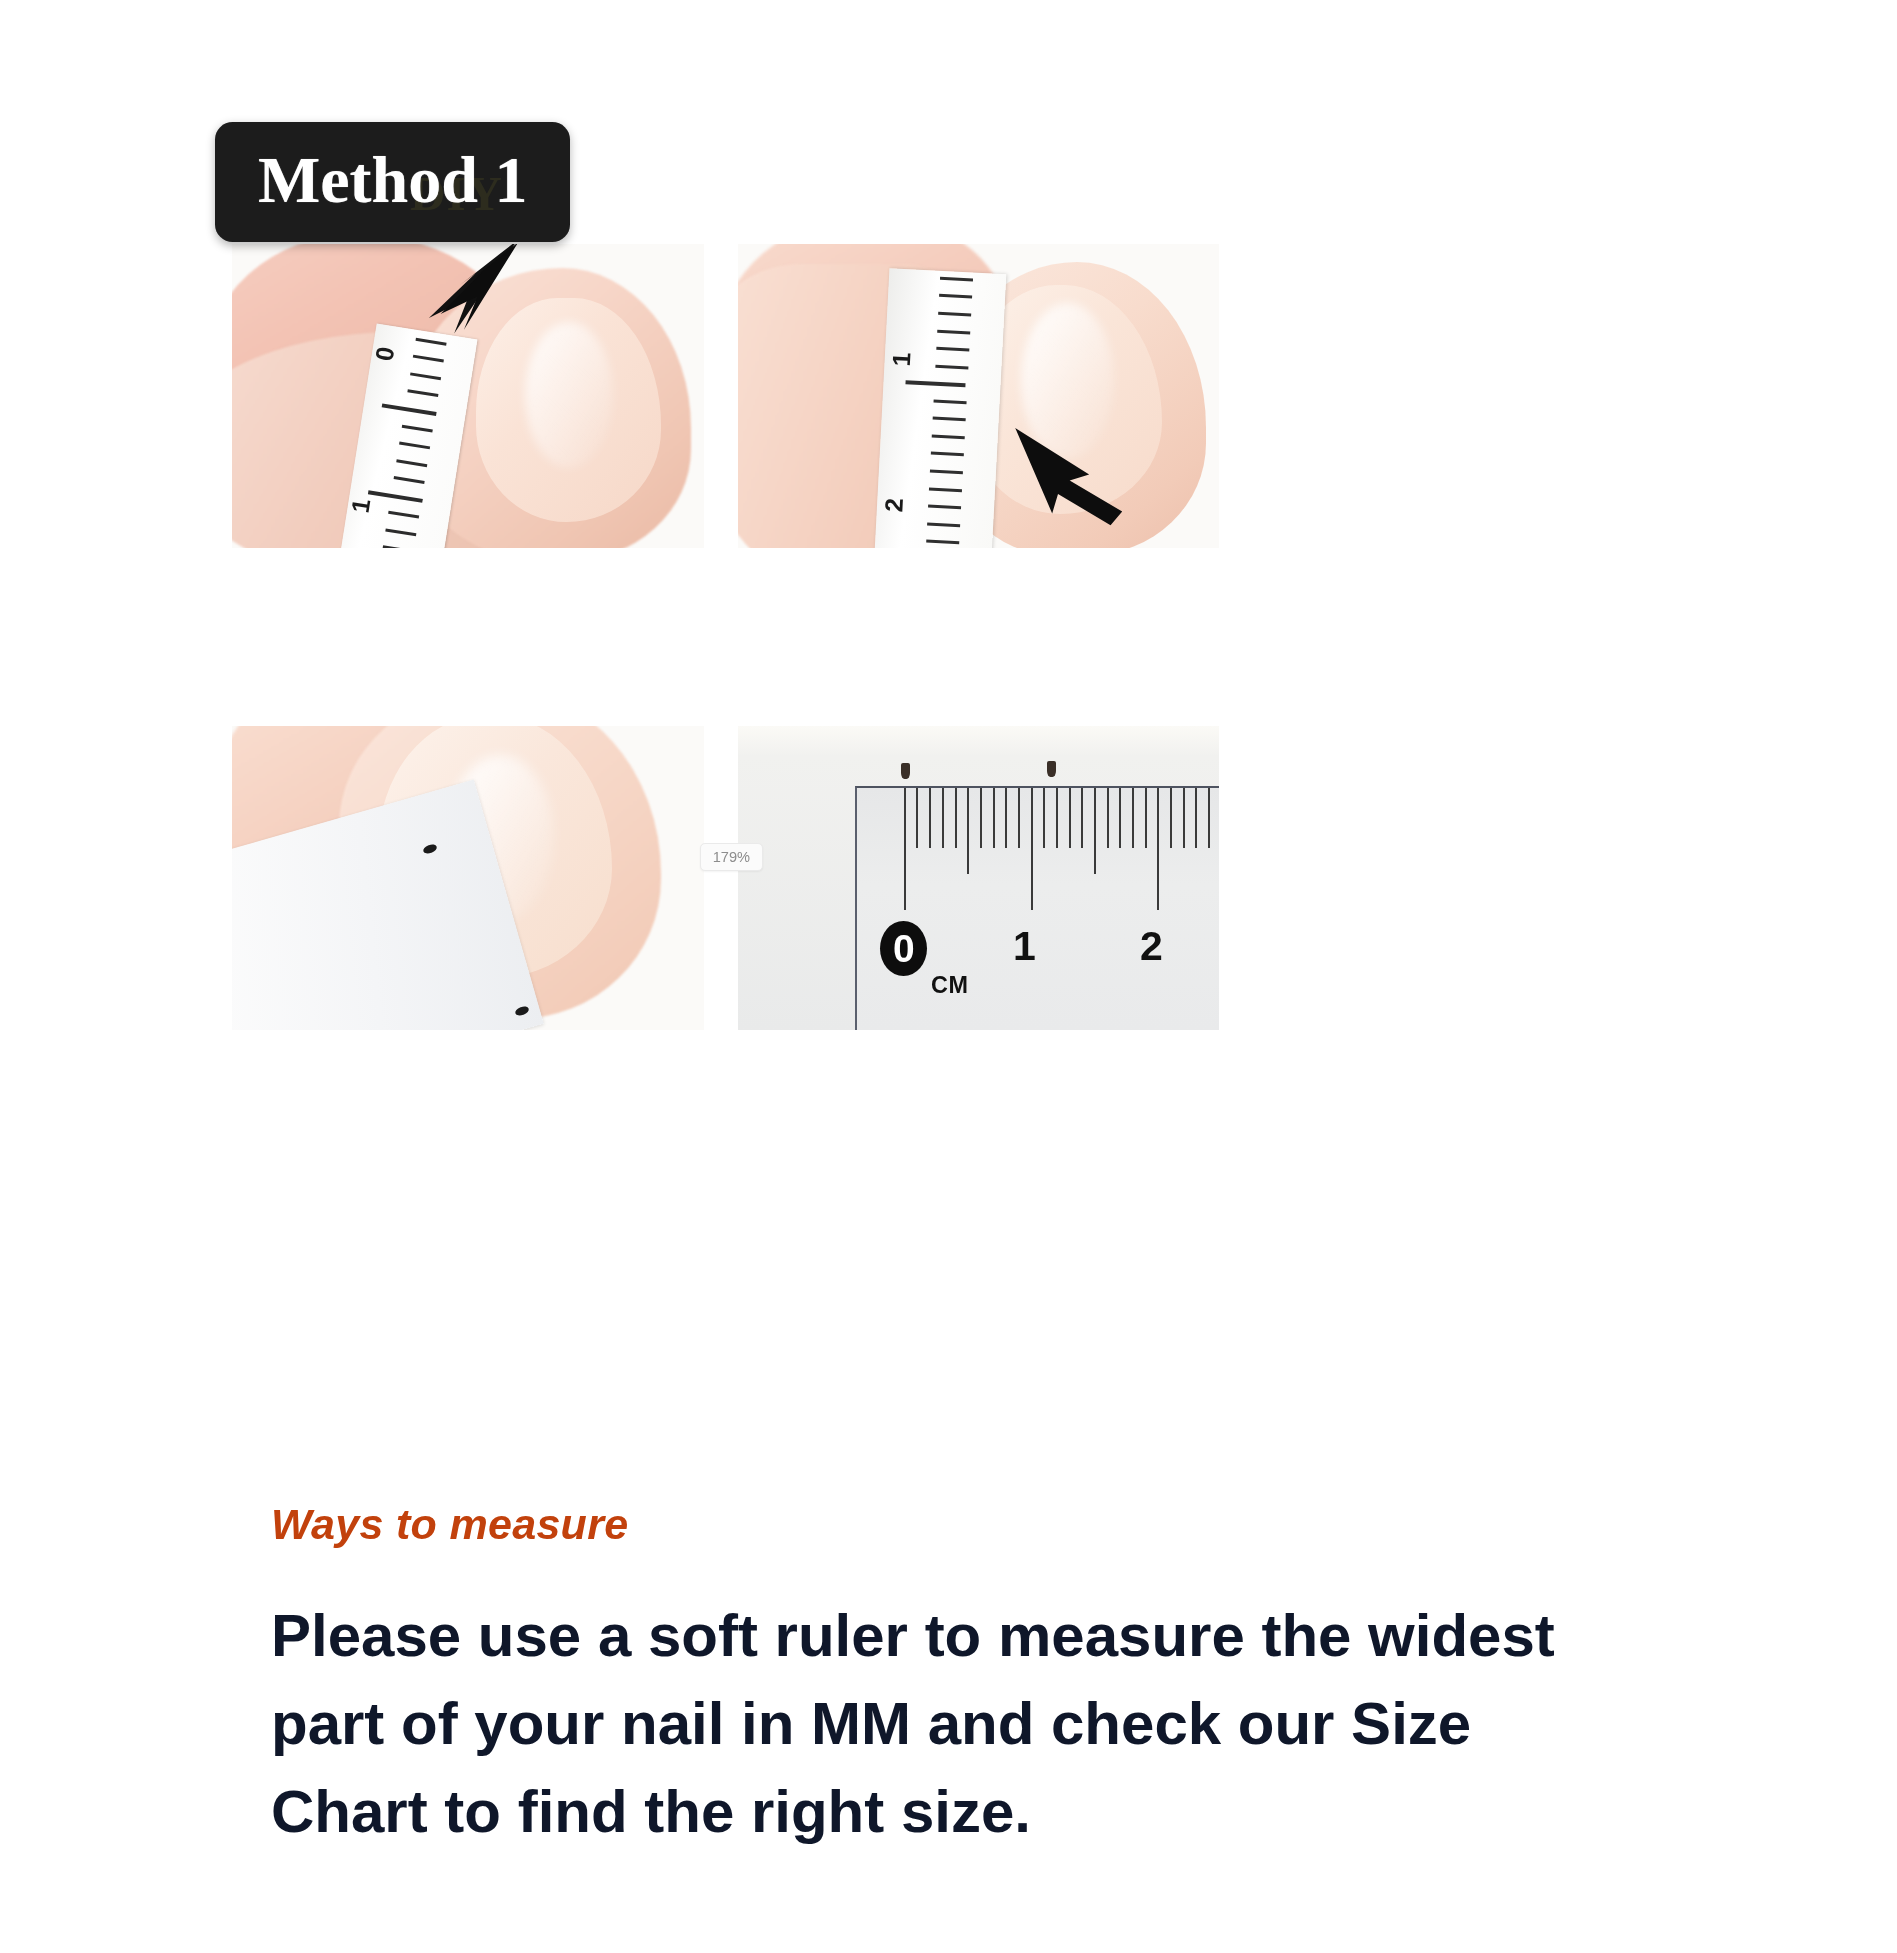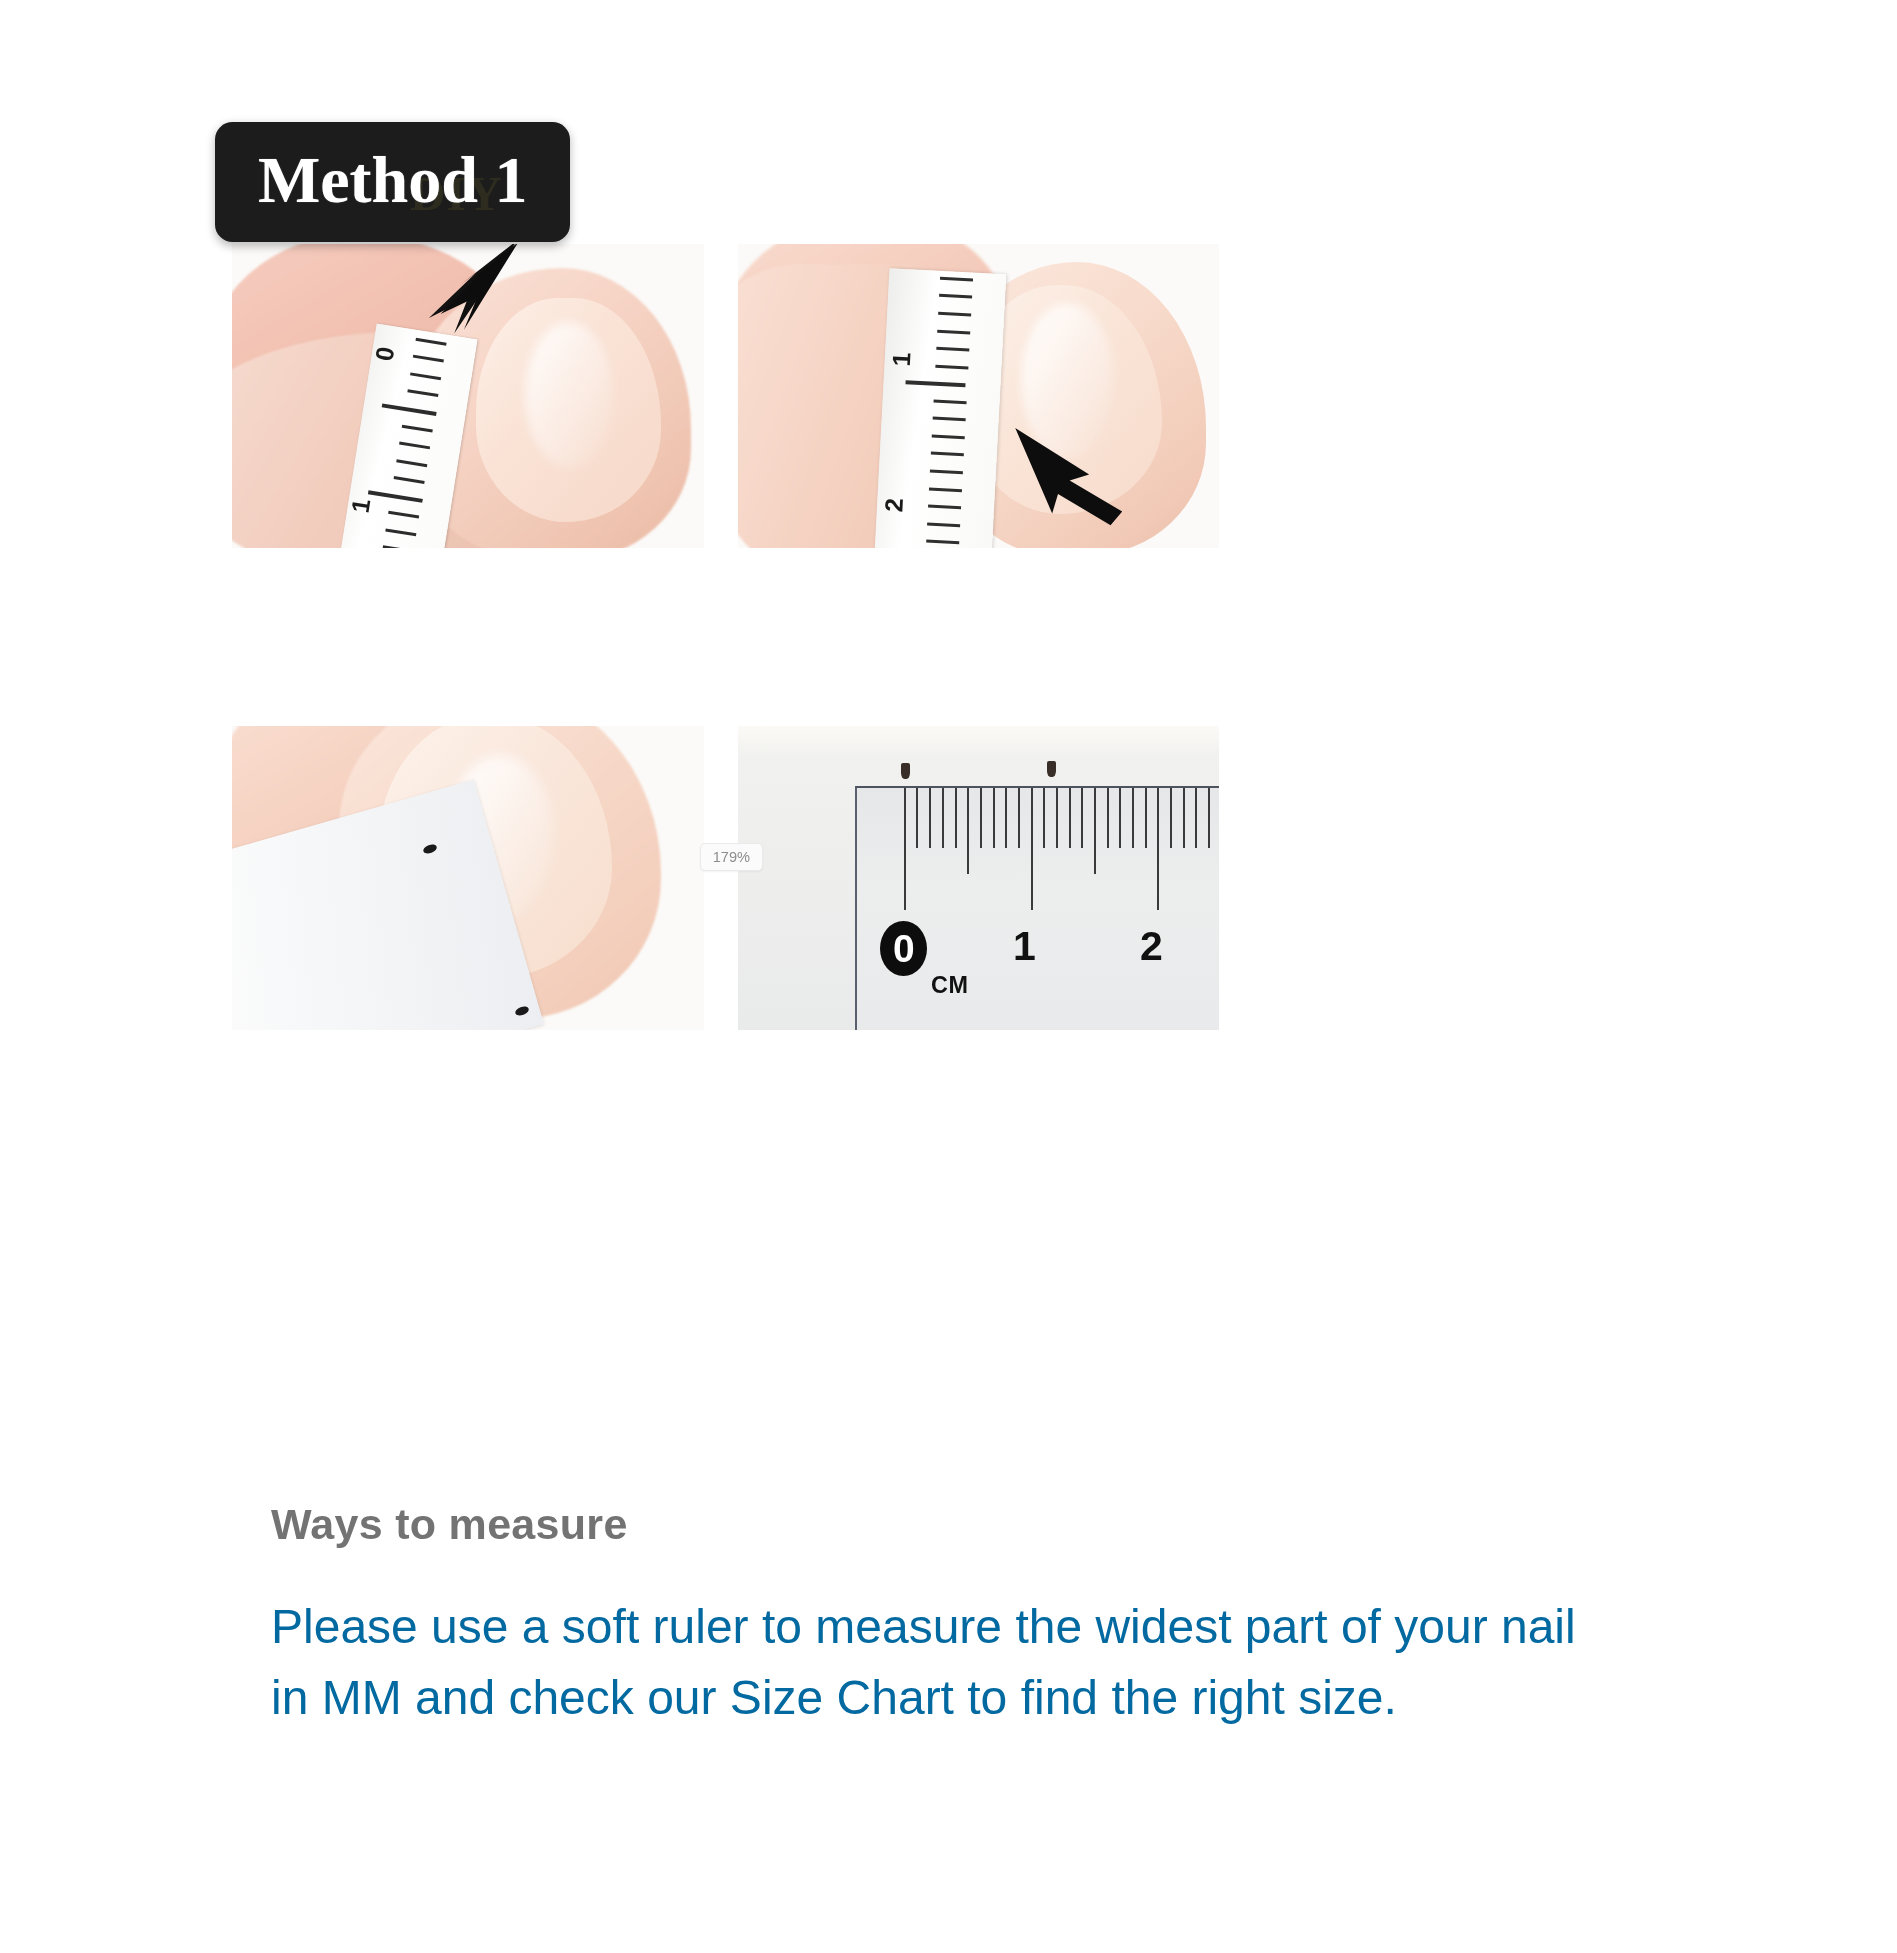--- a/index.html
+++ b/index.html
@@ -211,31 +211,32 @@
     padding: 4.9px 11.7px;
     font-size: 14.6px;
     color: #8d8d8d;
     z-index: 25;
     box-shadow: 0 1px 2px rgba(0,0,0,.05);
   }
 
   
   .text-block { position: absolute; left: 271px; top: 1500px; width: 1365px; }
   .heading {
-    color: #737373;
+    color: #c2410c;
     font-size: 43px;
     font-weight: 700;
+    font-style: italic;
     letter-spacing: 0.3px;
     margin-bottom: 43px;
   }
   .body-text {
-    color: #0369a1;
-    font-size: 48px;
+    color: #0f172a;
+    font-size: 60px;
     line-height: 1.47;
-    font-weight: 400;
+    font-weight: 700;
     max-width: 1336px;
   }
 </style>
 </head>
 <body>
 
 <div class="page">
 
   <div class="photo-grid">
 

